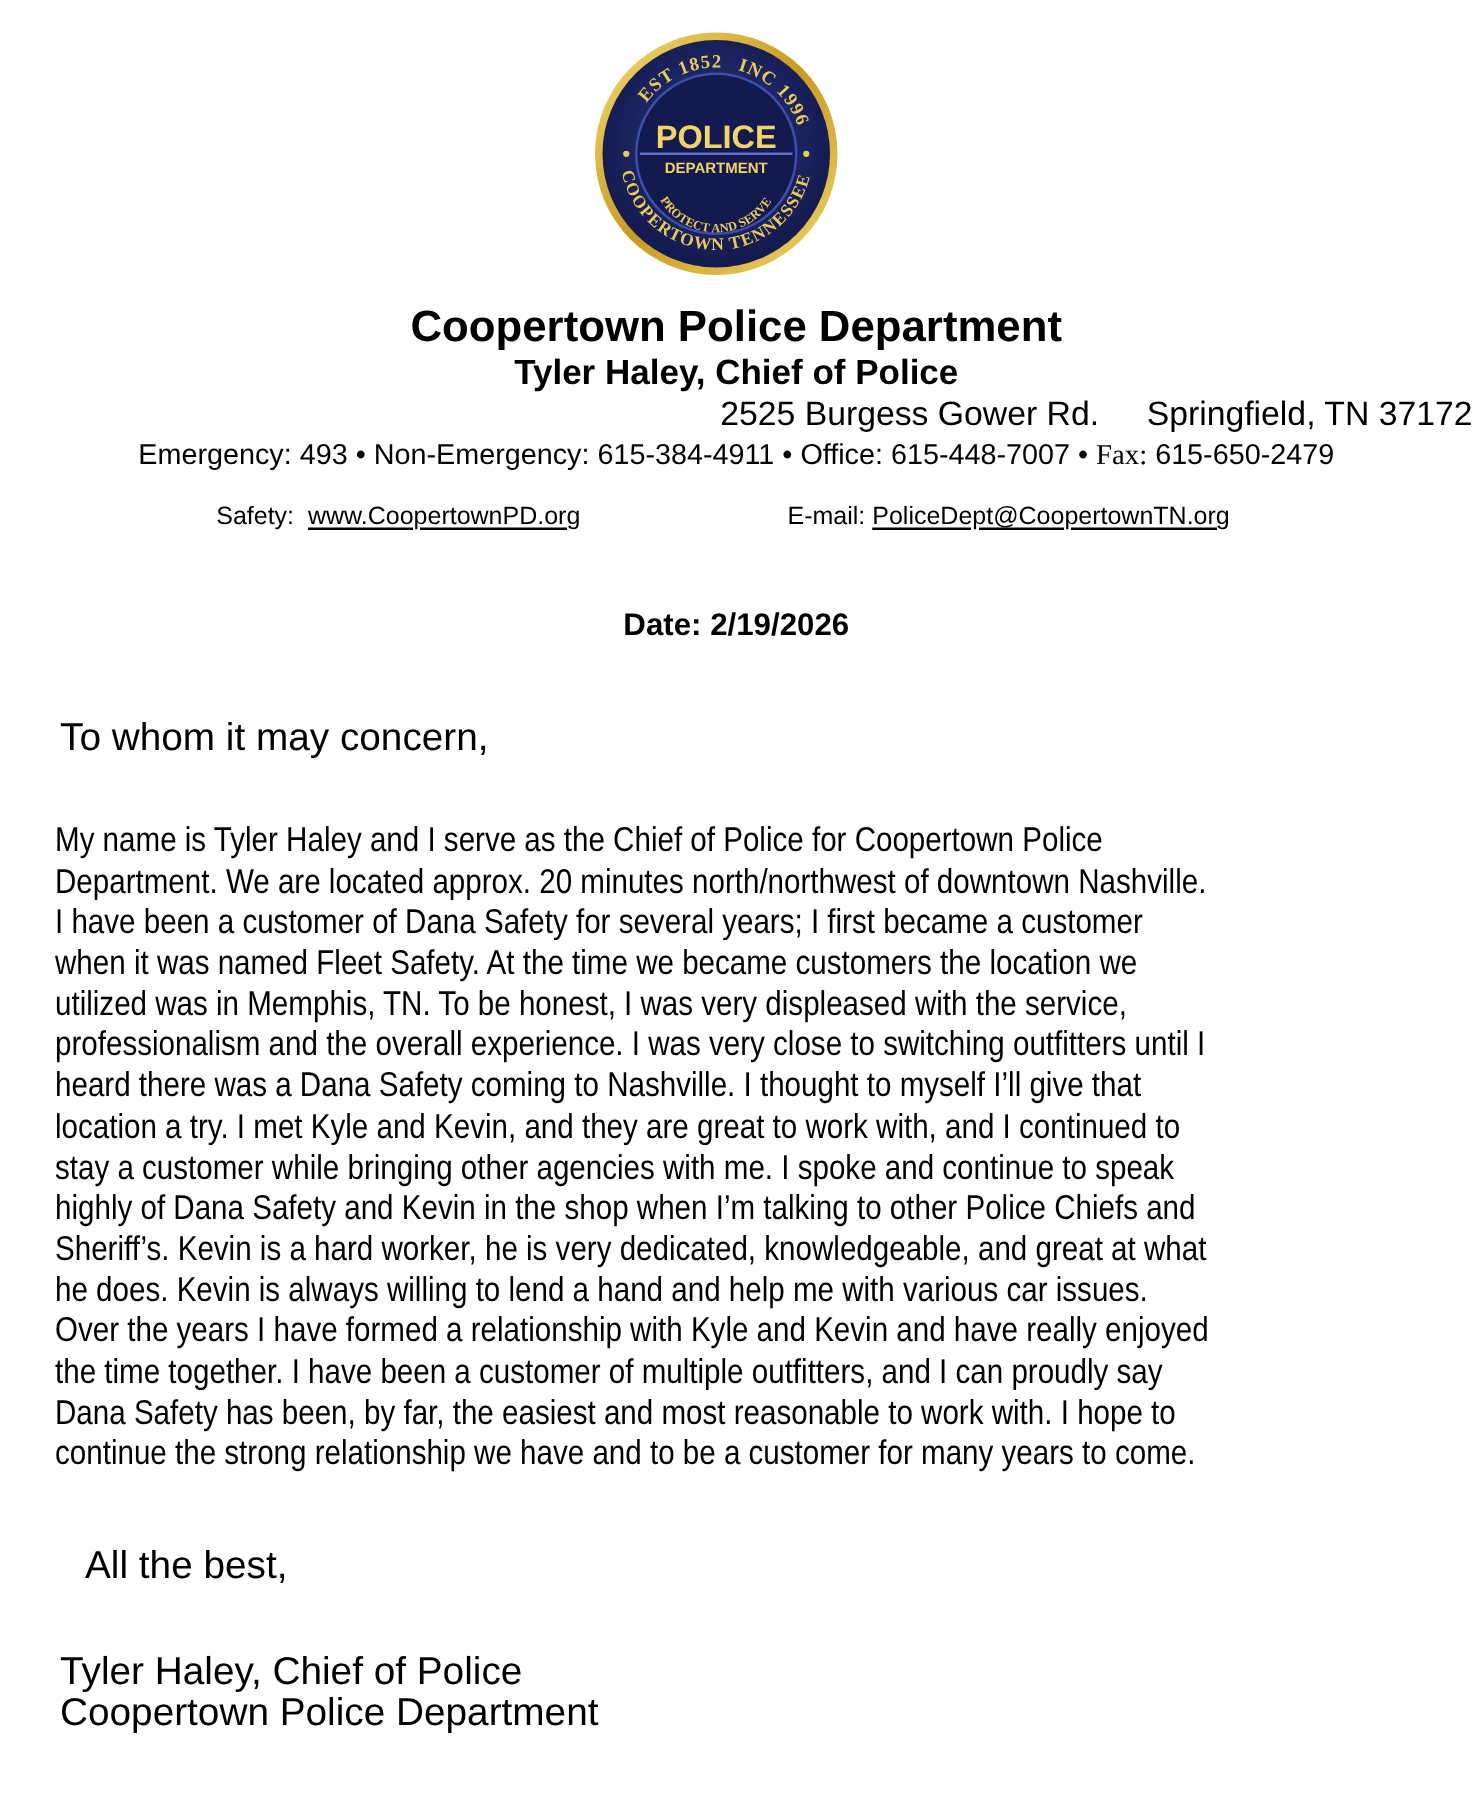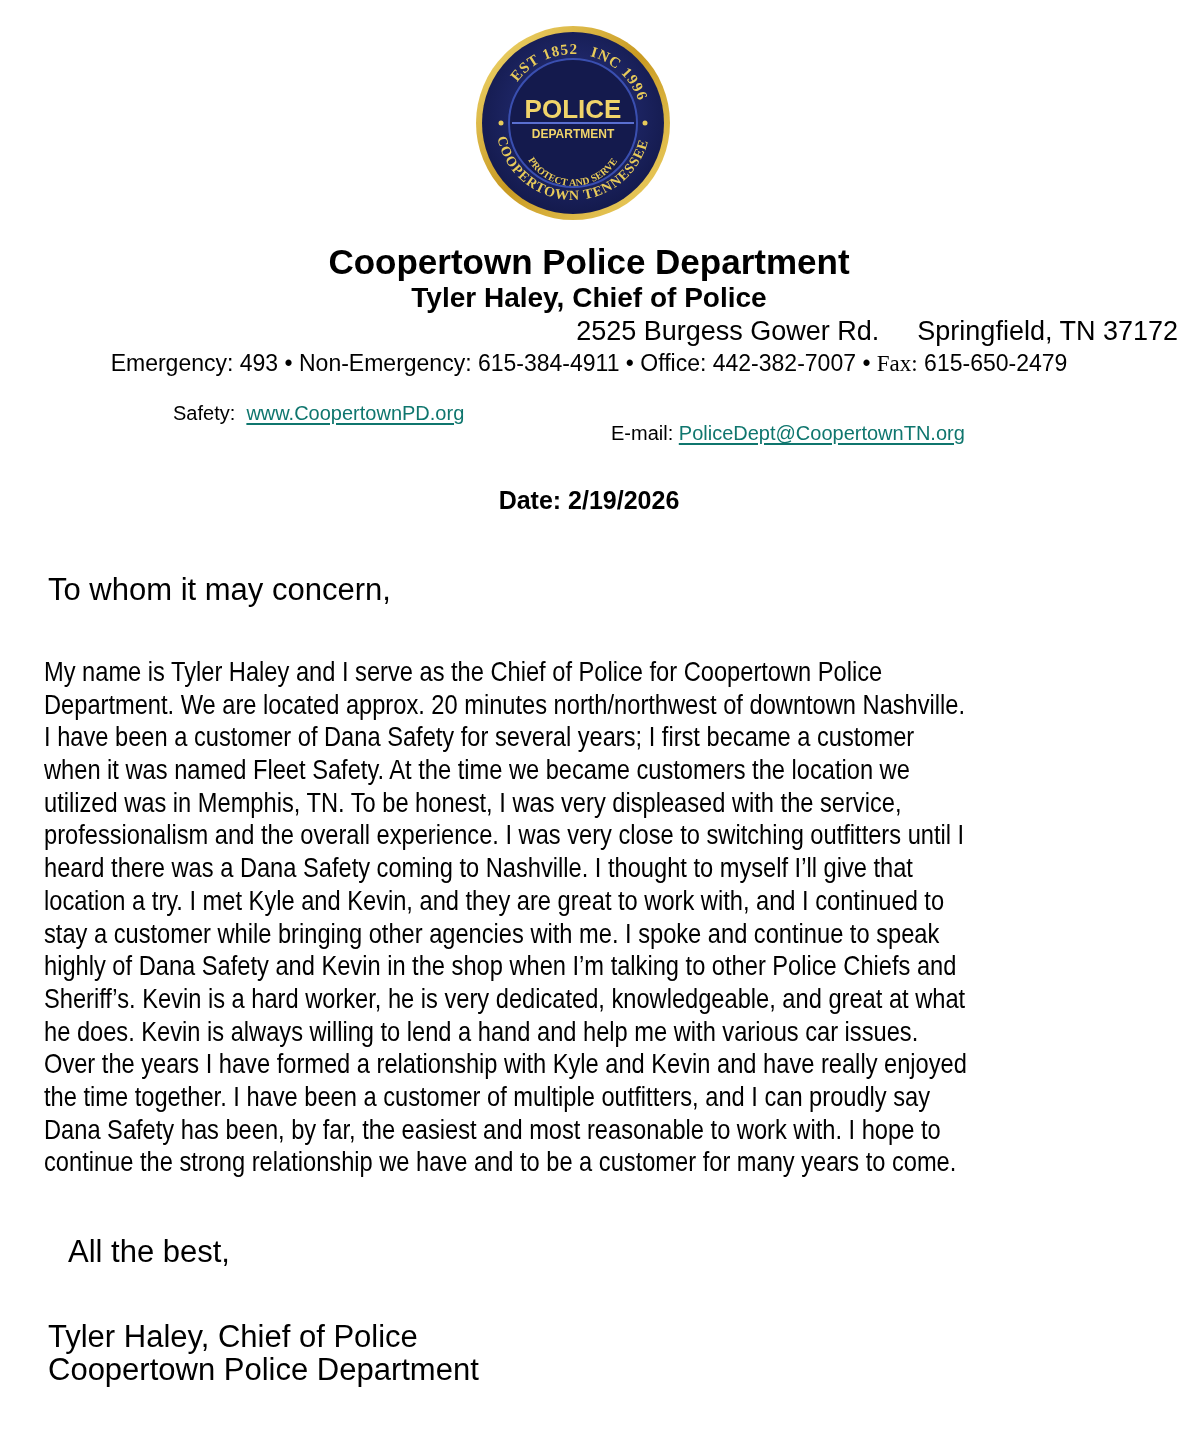--- a/index.html
+++ b/index.html
@@ -7,21 +7,21 @@
          font-family: "Liberation Sans", sans-serif; color: #000; }
   .abs { position: absolute; }
   .center { left: 0; width: 1178px; text-align: center; white-space: nowrap; }
   #logo { left: 474px; top: 24px; width: 198px; height: 198px; }
   .h1 { top: 242px; font-size: 35px; font-weight: bold; }
   .h2 { top: 282px; font-size: 28px; font-weight: bold; }
   .addr { top: 316px; font-size: 27px; text-align: right; }
   .phones { top: 350px; font-size: 23px; }
   .fax-label { font-family: "Liberation Serif", serif; }
   .contact { top: 402px; font-size: 20px; }
-  .contact a { color: #0f766e; text-decoration-thickness: 2px; text-underline-offset: 3px; }
+  .contact a { color: #000000; text-decoration-thickness: 2px; text-underline-offset: 3px; }
   .date { top: 486px; font-size: 25px; font-weight: bold; }
   .left { left: 48px; white-space: nowrap; font-size: 31px; }
   .para { left: 44px; top: 656px; width: 1090px; }
   .para .line { display: block; height: 32.7px; line-height: 32.7px; font-size: 27.5px; white-space: nowrap;
                 transform: scaleX(0.86); transform-origin: left center; }
 </style>
 </head>
 <body>
 
 <div id="logo" class="abs">
@@ -66,30 +66,30 @@
 <div class="abs center h1">Coopertown Police Department</div>
 <div class="abs center h2">Tyler Haley, Chief of Police</div>
 <div class="abs center addr">
   <span>2525 Burgess Gower Rd.</span><span style="display:inline-block;width:38px"></span><span>Springfield, TN 37172</span>
 </div>
 <div class="abs center phones">
   <span>Emergency: 493</span>
   <span>•</span>
   <span>Non-Emergency: 615-384-4911</span>
   <span>•</span>
-  <span>Office: 442-382-7007</span>
+  <span>Office: 615-448-7007</span>
   <span>•</span>
   <span class="fax-label">Fax:</span>
   <span>615-650-2479</span>
 </div>
 <div class="abs contact" style="left:173px;">
   <span>Safety:</span>&nbsp;
   <a href="#">www.CoopertownPD.org</a>
 </div>
-<div class="abs contact" style="left:611px;margin-top:20px;">
+<div class="abs contact" style="left:630px;">
   <span>E-mail:</span>
   <a href="#">PoliceDept@CoopertownTN.org</a>
 </div>
 
 <div class="abs center date">Date: 2/19/2026</div>
 
 <div class="abs left" style="top:572px;">To whom it may concern,</div>
 
 <div class="abs para">
   <span class="line">My name is Tyler Haley and I serve as the Chief of Police for Coopertown Police</span>

